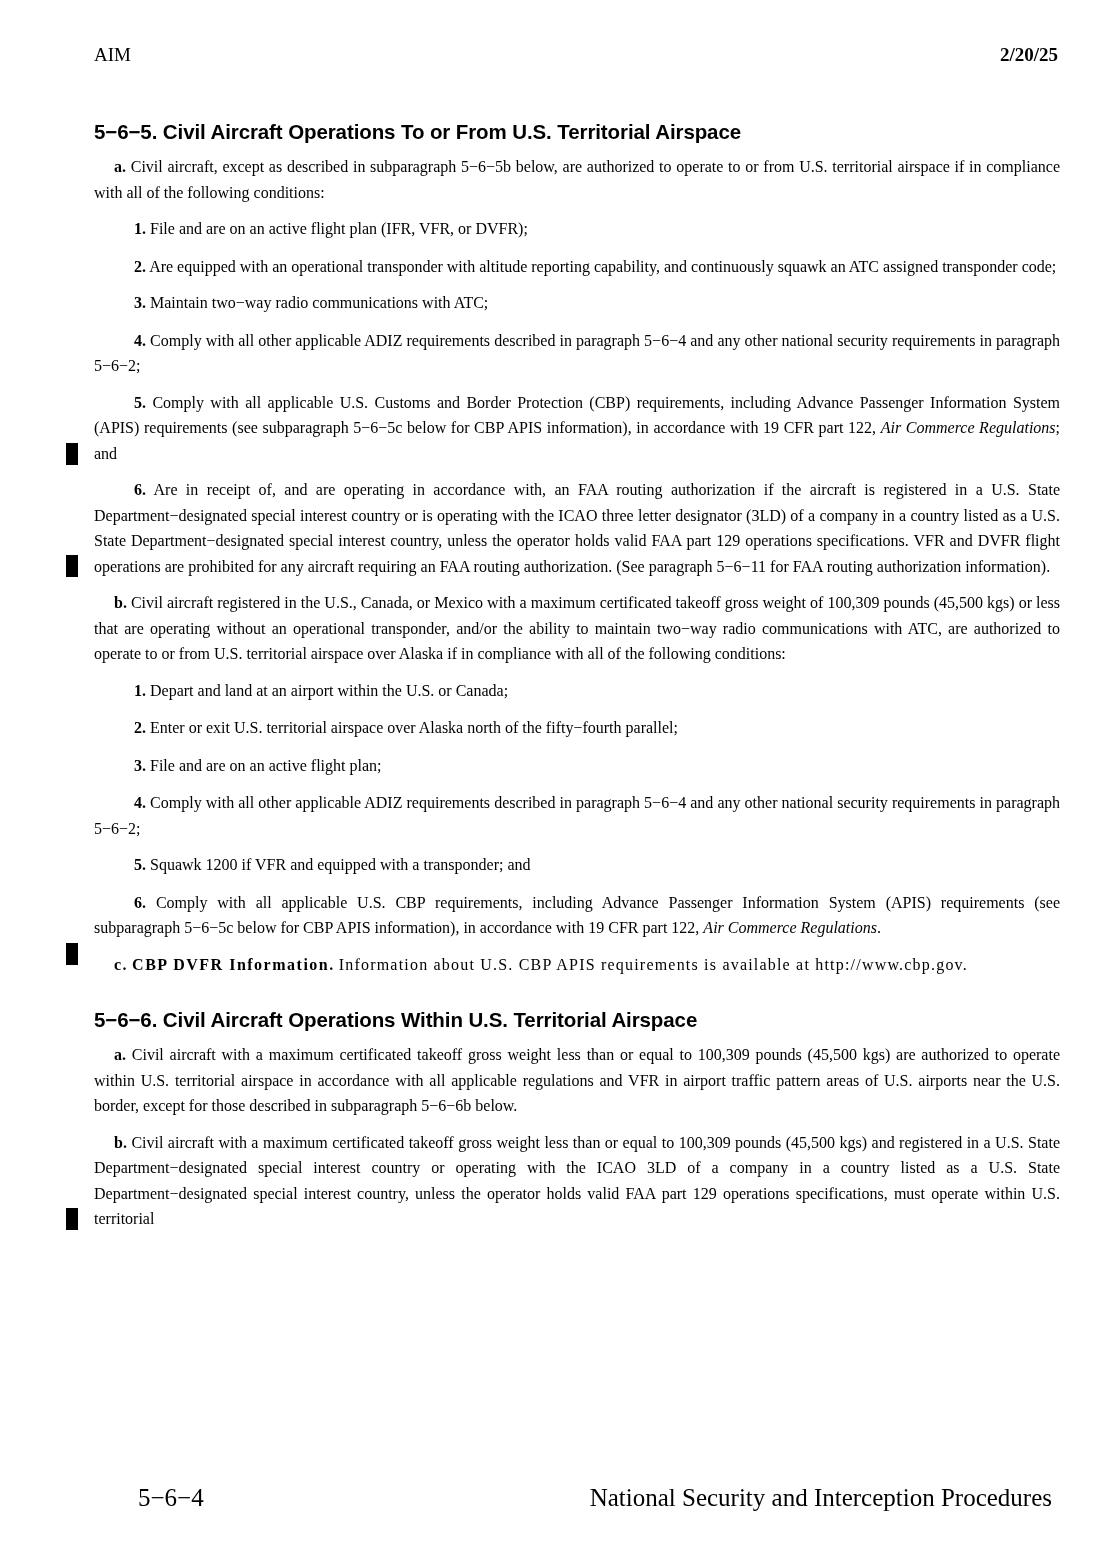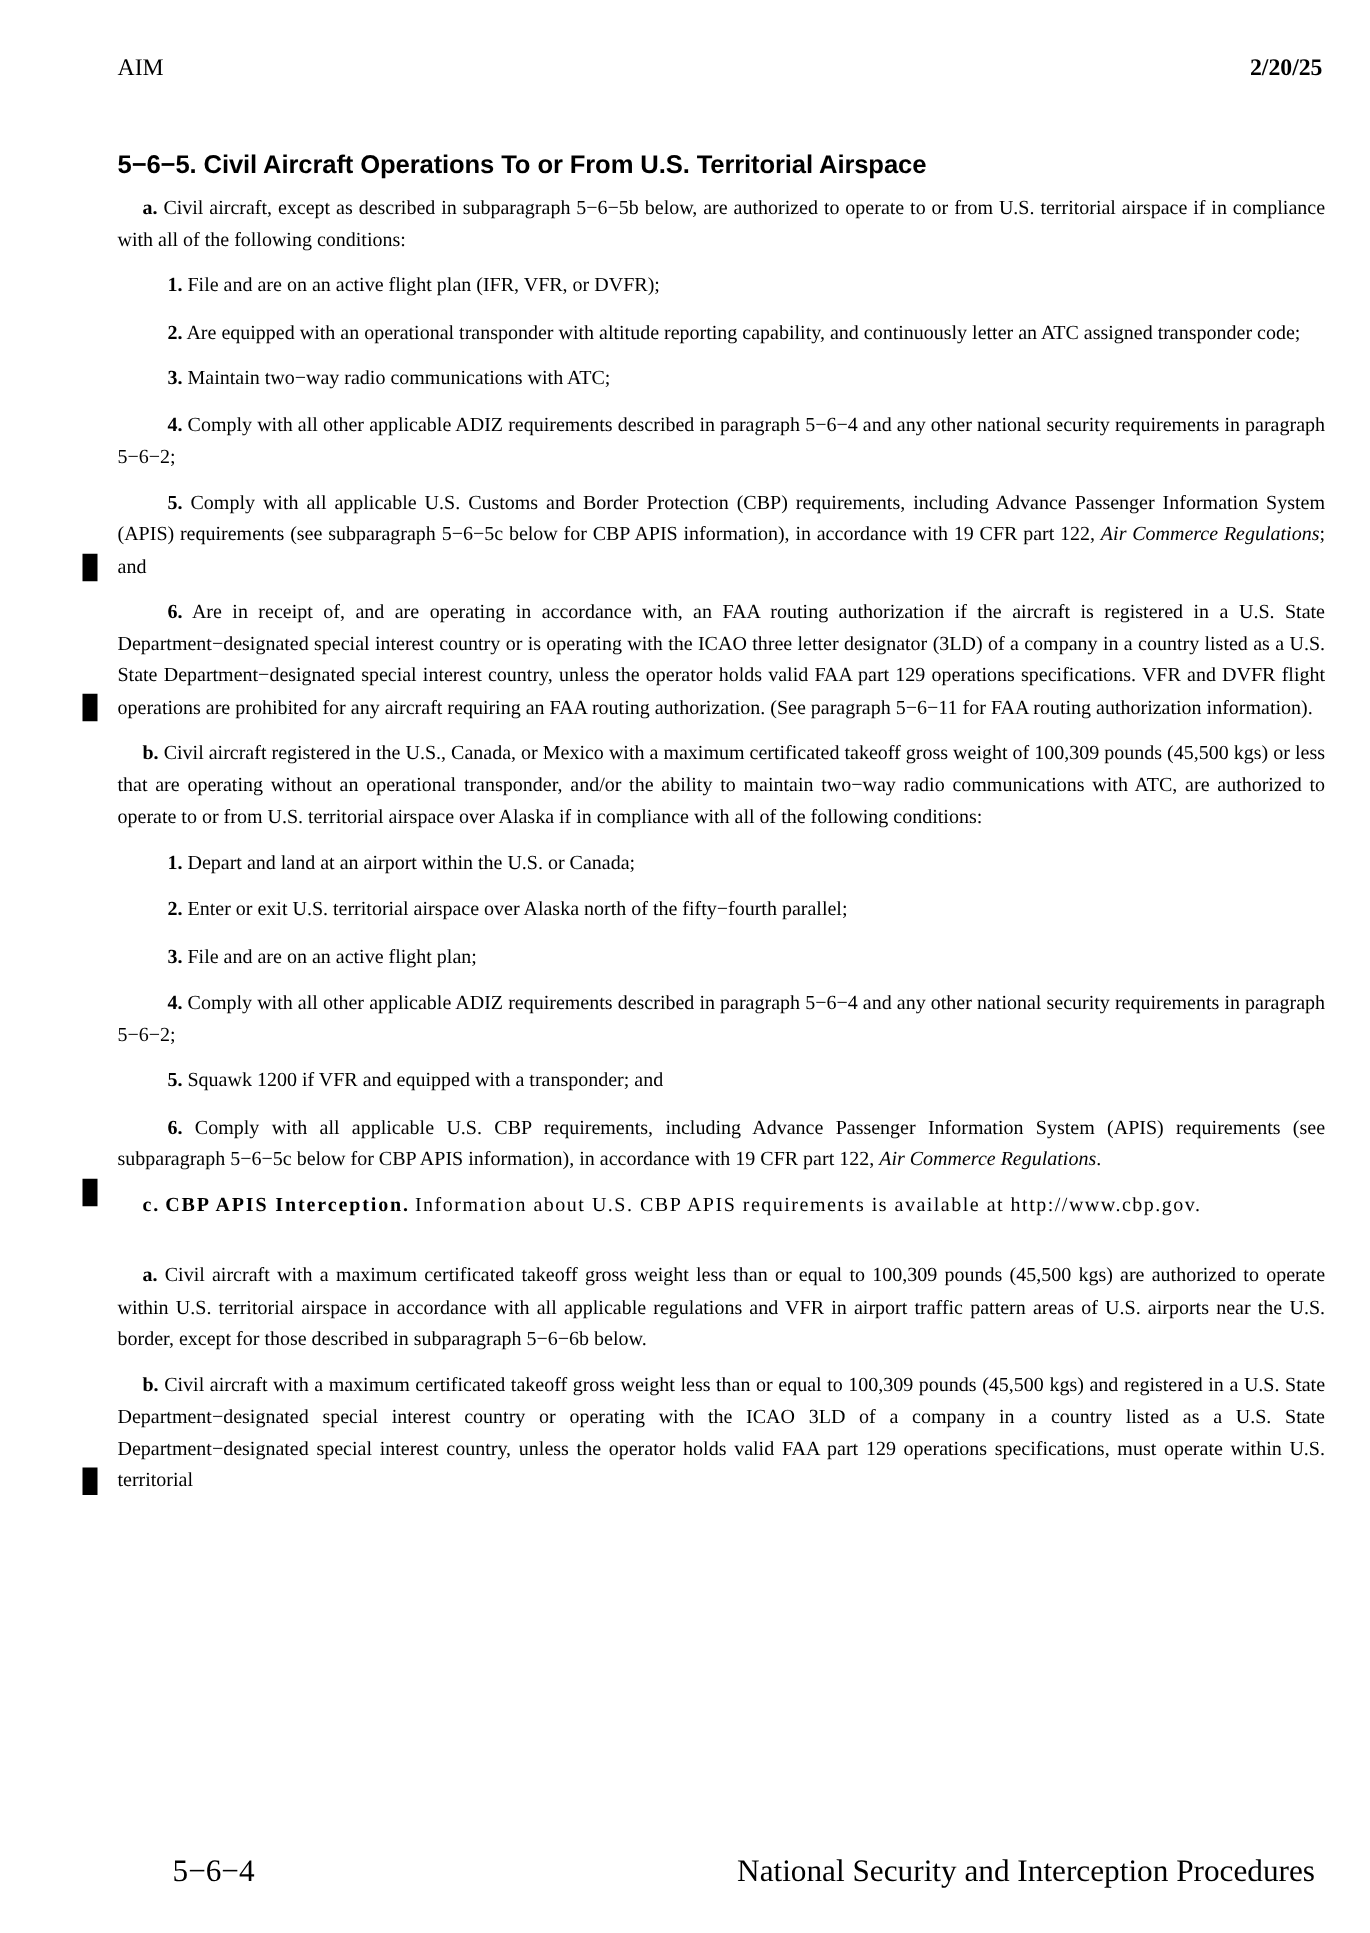--- a/index.html
+++ b/index.html
@@ -37,21 +37,21 @@
   <p class="para">
     <span class="lbl">a.</span>
     <span>Civil aircraft, except as described in subparagraph 5−6−5b below, are authorized to operate to or from U.S. territorial airspace if in compliance with all of the following conditions:</span>
   </p>
   <p class="item single">
     <span class="lbl">1.</span>
     <span>File and are on an active flight plan (IFR, VFR, or DVFR);</span>
   </p>
   <p class="item">
     <span class="lbl">2.</span>
-    <span>Are equipped with an operational transponder with altitude reporting capability, and continuously letter an ATC assigned transponder code;</span>
+    <span>Are equipped with an operational transponder with altitude reporting capability, and continuously squawk an ATC assigned transponder code;</span>
   </p>
   <p class="item single">
     <span class="lbl">3.</span>
     <span>Maintain two−way radio communications with ATC;</span>
   </p>
   <p class="item">
     <span class="lbl">4.</span>
     <span>Comply with all other applicable ADIZ requirements described in paragraph 5−6−4 and any other national security requirements in paragraph 5−6−2;</span>
   </p>
   <p class="item">
@@ -90,26 +90,27 @@
     <span>Squawk 1200 if VFR and equipped with a transponder; and</span>
   </p>
   <p class="item">
     <span class="change-bar" style="top:53px;"></span>
     <span class="lbl">6.</span>
     <span>Comply with all applicable U.S. CBP requirements, including Advance Passenger Information System (APIS) requirements (see subparagraph 5−6−5c below for CBP APIS information), in accordance with 19 CFR part 122, </span><i>Air Commerce Regulations</i><span>.</span>
   </p>
 
   <p class="para">
     <span class="lbl cbp-head">c.</span>
-    <span class="cbp-head">CBP APIS Interception.</span>
+    <span class="cbp-head">CBP DVFR Information.</span>
     <span class="cbp-text">Information about U.S. CBP APIS requirements is available at http://www.cbp.gov.</span>
   </p>
 
   <div class="gap-section"></div>
 
+  <h2 class="section">5−6−6. Civil Aircraft Operations Within U.S. Territorial Airspace</h2>
 
   <p class="para">
     <span class="lbl">a.</span>
     <span>Civil aircraft with a maximum certificated takeoff gross weight less than or equal to 100,309 pounds (45,500 kgs) are authorized to operate within U.S. territorial airspace in accordance with all applicable regulations and VFR in airport traffic pattern areas of U.S. airports near the U.S. border, except for those described in subparagraph 5−6−6b below.</span>
   </p>
   <p class="para">
     <span class="change-bar" style="top:78px;"></span>
     <span class="lbl">b.</span>
     <span>Civil aircraft with a maximum certificated takeoff gross weight less than or equal to 100,309 pounds (45,500 kgs) and registered in a U.S. State Department−designated special interest country or operating with the ICAO 3LD of a company in a country listed as a U.S. State Department−designated special interest country, unless the operator holds valid FAA part 129 operations specifications, must operate within U.S. territorial</span>
   </p>

